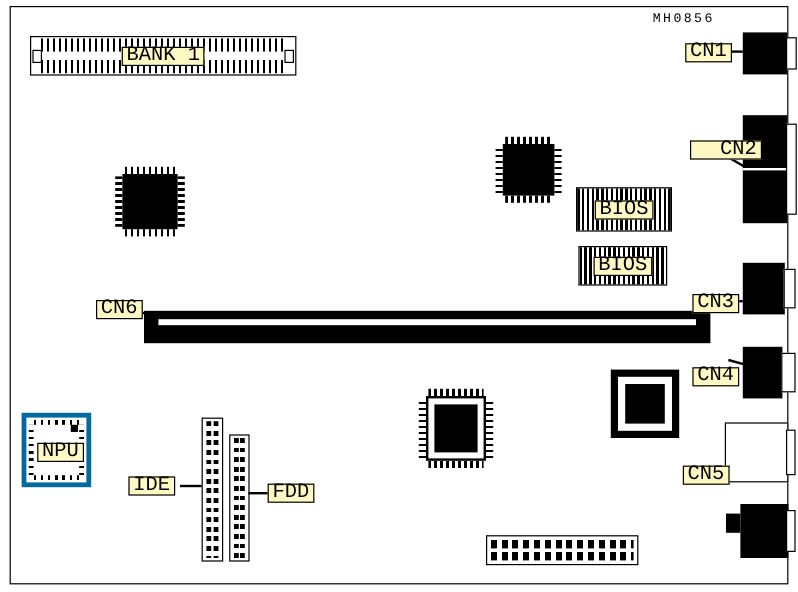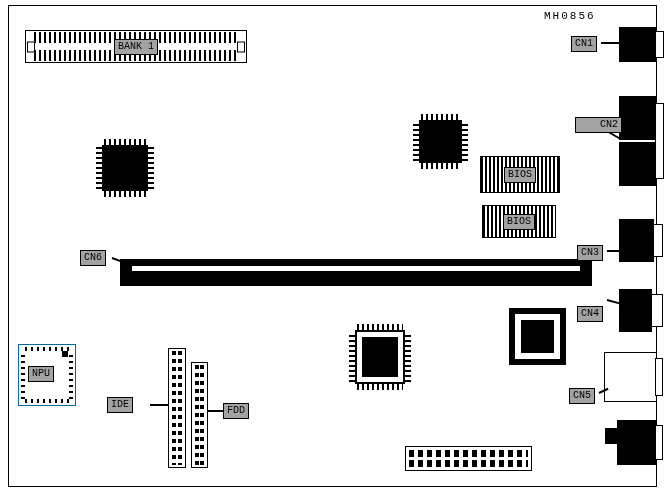--- a/index.html
+++ b/index.html
@@ -1,20 +1,20 @@
 <!DOCTYPE html>
 <html><head>
 <meta charset="utf-8">
 <style>
   html,body{margin:0;padding:0;background:#fff;}
   .board{position:relative;width:665px;height:493px;background:#fff;color:#000;
          font-family:"Liberation Mono","DejaVu Sans Mono",monospace;overflow:hidden;}
   .frame{position:absolute;left:8px;top:5px;width:649px;height:482px;border:1px solid #000;box-sizing:border-box;}
   .part-number{position:absolute;font-size:11px;letter-spacing:2px;}
-  .label-box{position:absolute;border:1px solid #000;background:#a3a3a3;font-size:10px;line-height:12px;
+  .label-box{position:absolute;border:1px solid #000;background:#fef9c3;font-size:17px;line-height:12px;
              padding:1px 3px;white-space:nowrap;z-index:6;}
   .leader{position:absolute;background:#000;height:2px;z-index:5;transform-origin:left center;}
 
   
   .bank{position:absolute;width:222px;height:33px;border:1px solid #000;box-sizing:border-box;background:#fff;}
   .bank .pins-top{position:absolute;left:8px;right:8px;top:1px;height:11px;
     background:repeating-linear-gradient(90deg,#000 0 2px,transparent 2px 5px);}
   .bank .pins-bottom{position:absolute;left:8px;right:8px;bottom:1px;height:11px;
     background:repeating-linear-gradient(90deg,#000 0 2px,transparent 2px 5px);}
   .bank .cap{position:absolute;top:50%;transform:translateY(-50%);width:6px;height:9px;border:1px solid #000;background:#fff;}
@@ -48,21 +48,21 @@
   .slot{position:absolute;background:#000;}
   .slot .groove{position:absolute;left:12px;right:12px;top:7px;height:5px;background:#fff;}
 
   
   .conn{position:absolute;background:#000;}
   .conn.outline{background:#fff;border:1px solid #000;box-sizing:border-box;}
   .conn .divider{position:absolute;left:0;right:0;height:2px;background:#fff;}
   .tab{position:absolute;background:#fff;border:1px solid #000;box-sizing:border-box;z-index:1;}
 
   
-  .socket{position:absolute;border:1px solid #0369a1;box-sizing:border-box;background:#fff;}
+  .socket{position:absolute;border:4px solid #0369a1;box-sizing:border-box;background:#fff;}
   .socket .t{position:absolute;left:6px;right:6px;top:2px;height:4px;
     background:repeating-linear-gradient(90deg,#000 0 2px,transparent 2px 6px);}
   .socket .b{position:absolute;left:6px;right:6px;bottom:2px;height:4px;
     background:repeating-linear-gradient(90deg,#000 0 2px,transparent 2px 6px);}
   .socket .l{position:absolute;top:6px;bottom:6px;left:2px;width:4px;
     background:repeating-linear-gradient(0deg,#000 0 2px,transparent 2px 6px);}
   .socket .r{position:absolute;top:6px;bottom:6px;right:2px;width:4px;
     background:repeating-linear-gradient(0deg,#000 0 2px,transparent 2px 6px);}
   .socket .notch{position:absolute;top:6px;right:7px;width:6px;height:6px;background:#000;}
 

